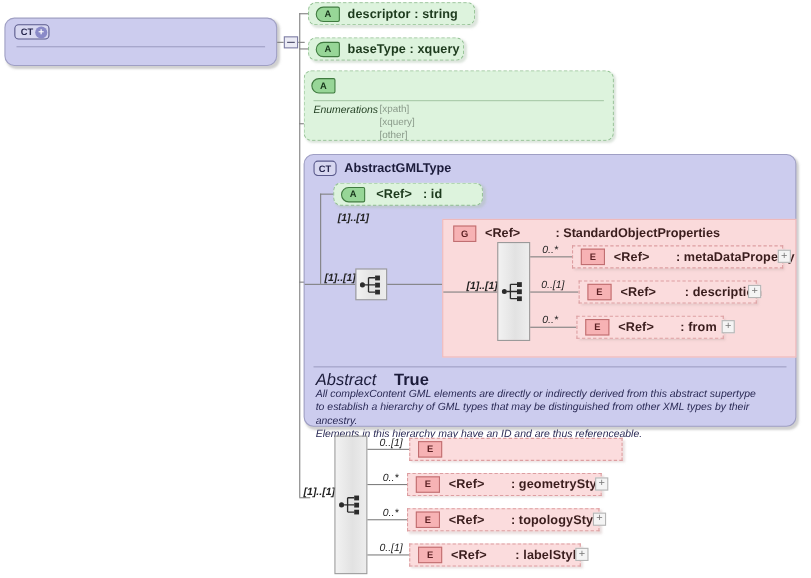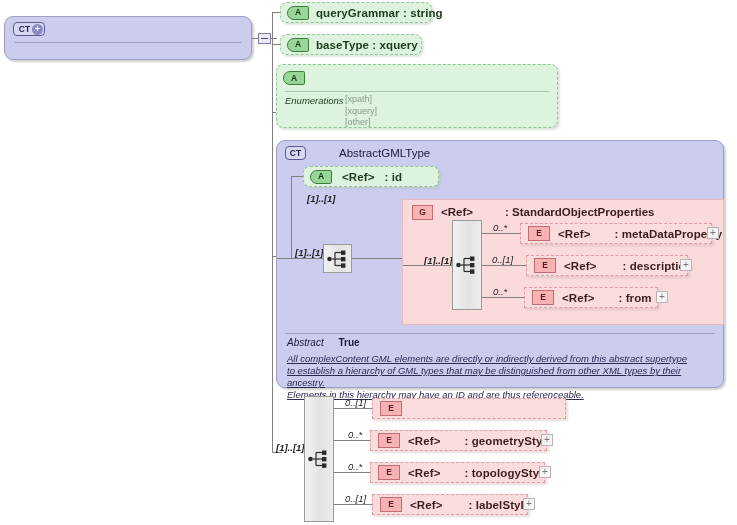--- a/index.html
+++ b/index.html
@@ -133,45 +133,44 @@
     background:#ccccee;
     border:1px solid #9f9fc4;
     border-radius:9px;
     box-shadow:2px 2px 2px rgba(150,150,150,0.45);
   }
   .gml-head {
     position:absolute; left:8px; top:3px; height:18px;
     display:flex; align-items:center; gap:7px;
   }
   .gml-head-label {
-    font-size:11.5px; font-weight:normal; color:#1b1b3a; white-space:nowrap;margin-left:26px;
+    font-size:11.5px; font-weight:bold; color:#1b1b3a; white-space:nowrap;
   }
   .icon-ct-plain {
     display:inline-flex; align-items:center; justify-content:center;
     width:21px; height:14px;
     border:1px solid #5a5a8c; border-radius:4px;
     background:#d7d7f0;
     font-size:8.5px; font-weight:bold; color:#26264d;
     line-height:1; flex:0 0 auto;
   }
   .gml-foot-sep {
     position:absolute; left:8px; right:8px; top:192px;
     height:0; border-top:1px solid #9f9fc4;
   }
   .abstract-row {
     position:absolute; left:10px; top:196px;
-    font-size:10px; color:#1b1b3a; white-space:nowrap;
+    font-size:15px; color:#1b1b3a; white-space:nowrap;
   }
   .abstract-row .k { font-style:italic; }
   .abstract-row .v { font-weight:bold; margin-left:12px; }
   .gml-note {
     position:absolute; left:10px; top:212px; right:8px;
     font-size:9.5px; font-style:italic; color:#2a2a55;
     line-height:12px;
-    text-decoration:underline;
   }
 
   
   .grp-box {
     position:absolute;
     left:402px; top:199px; width:322px; height:126px;
     background:#fadadb;
     border:1px solid #eeb9bb;
   }
   .grp-head {
@@ -263,21 +262,21 @@
 
   <div class="hline" style="left:272px; top:12px;  width:8px;"></div>
   <div class="hline" style="left:272px; top:44px;  width:8px;"></div>
   <div class="hline" style="left:272px; top:112px; width:8px;"></div>
   <div class="hline" style="left:272px; top:256px; width:10px;"></div>
   <div class="hline" style="left:272px; top:452px; width:10px;"></div>
 
   <div class="attr-box" style="left:280px; top:2px; width:152px; height:21px;">
     <div class="attr-row">
       <span class="icon-a">A</span>
-      <span class="attr-label">queryGrammar : string</span>
+      <span class="attr-label">descriptor : string</span>
     </div>
   </div>
 
   <div class="attr-box" style="left:280px; top:34px; width:142px; height:21px;">
     <div class="attr-row">
       <span class="icon-a">A</span>
       <span class="attr-label">baseType : xquery</span>
     </div>
   </div>
 

